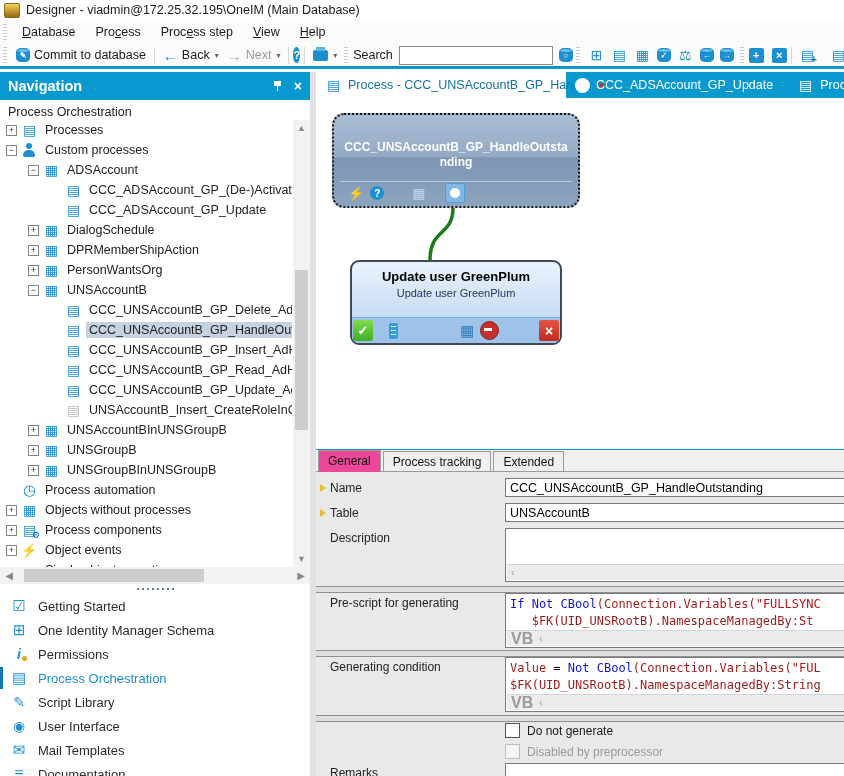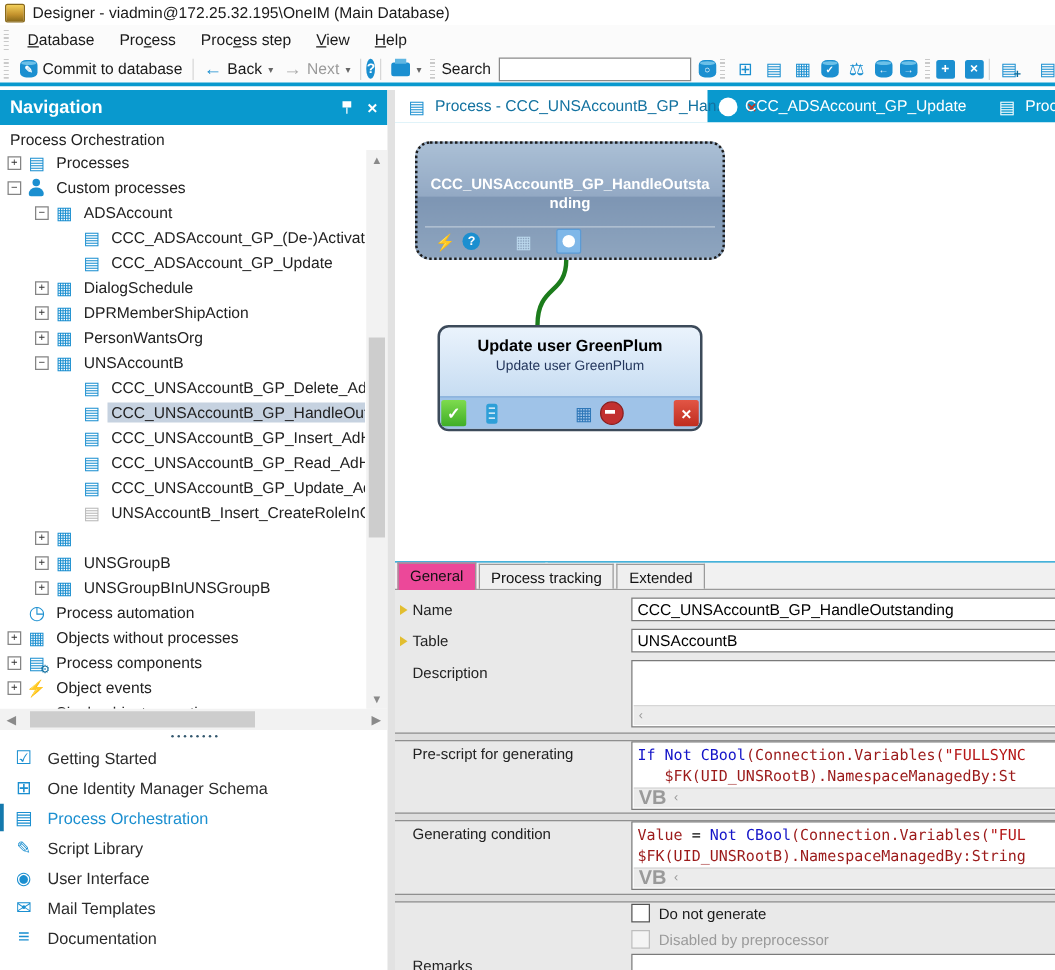--- a/index.html
+++ b/index.html
@@ -296,20 +296,21 @@
           <span class="tlabel" data-name="tree-item-label">CCC_UNSAccountB_GP_Update_AdHoc</span>
         </div>
         <div class="trow dis" data-name="tree-item" style="padding-left: 50px;">
           <span data-name="tree-indent" style="width: 11px; flex: 0 0 auto;"></span>
           <span class="ic" data-name="process-icon"></span>
           <span class="tlabel" data-name="tree-item-label">UNSAccountB_Insert_CreateRoleInGreenPlum</span>
         </div>
         <div class="trow" data-name="tree-item" style="padding-left: 28px;">
           <span class="exp" data-name="expand-icon">+</span>
           <span class="ic" data-name="table-icon"></span>
+          <span class="tlabel" data-name="tree-item-label">UNSAccountBInUNSGroupB</span>
         </div>
         <div class="trow" data-name="tree-item" style="padding-left: 28px;">
           <span class="exp" data-name="expand-icon">+</span>
           <span class="ic" data-name="table-icon"></span>
           <span class="tlabel" data-name="tree-item-label">UNSGroupB</span>
         </div>
         <div class="trow" data-name="tree-item" style="padding-left: 28px;">
           <span class="exp" data-name="expand-icon">+</span>
           <span class="ic" data-name="table-icon"></span>
           <span class="tlabel" data-name="tree-item-label">UNSGroupBInUNSGroupB</span>
@@ -361,20 +362,24 @@
         <i></i>
     </div>
     <div id="nav-bottom" data-name="navigation-bottom-list">
         <div class="bitem" data-name="nav-item-getting-started">
           <span class="ic" data-name="getting-started-icon"></span>
           <span class="blabel" data-name="nav-item-label">Getting Started</span>
         </div>
         <div class="bitem" data-name="nav-item-one-identity-manager-schema">
           <span class="ic" data-name="schema-icon"></span>
           <span class="blabel" data-name="nav-item-label">One Identity Manager Schema</span>
+        </div>
+        <div class="bitem" data-name="nav-item-permissions">
+          <span class="ic" data-name="permissions-icon"></span>
+          <span class="blabel" data-name="nav-item-label">Permissions</span>
         </div>
         <div class="bitem active" data-name="nav-item-process-orchestration">
           <span class="ic" data-name="process-orchestration-icon"></span>
           <span class="blabel" data-name="nav-item-label">Process Orchestration</span>
         </div>
         <div class="bitem" data-name="nav-item-script-library">
           <span class="ic" data-name="script-library-icon"></span>
           <span class="blabel" data-name="nav-item-label">Script Library</span>
         </div>
         <div class="bitem" data-name="nav-item-user-interface">

